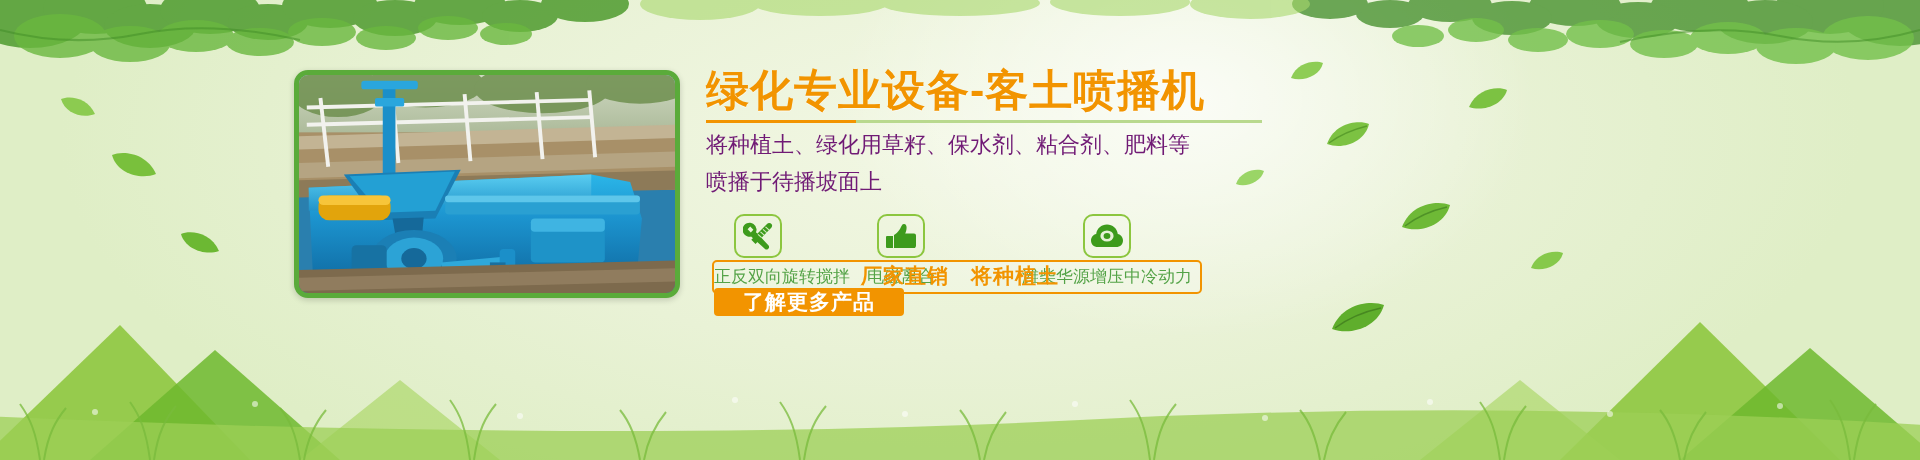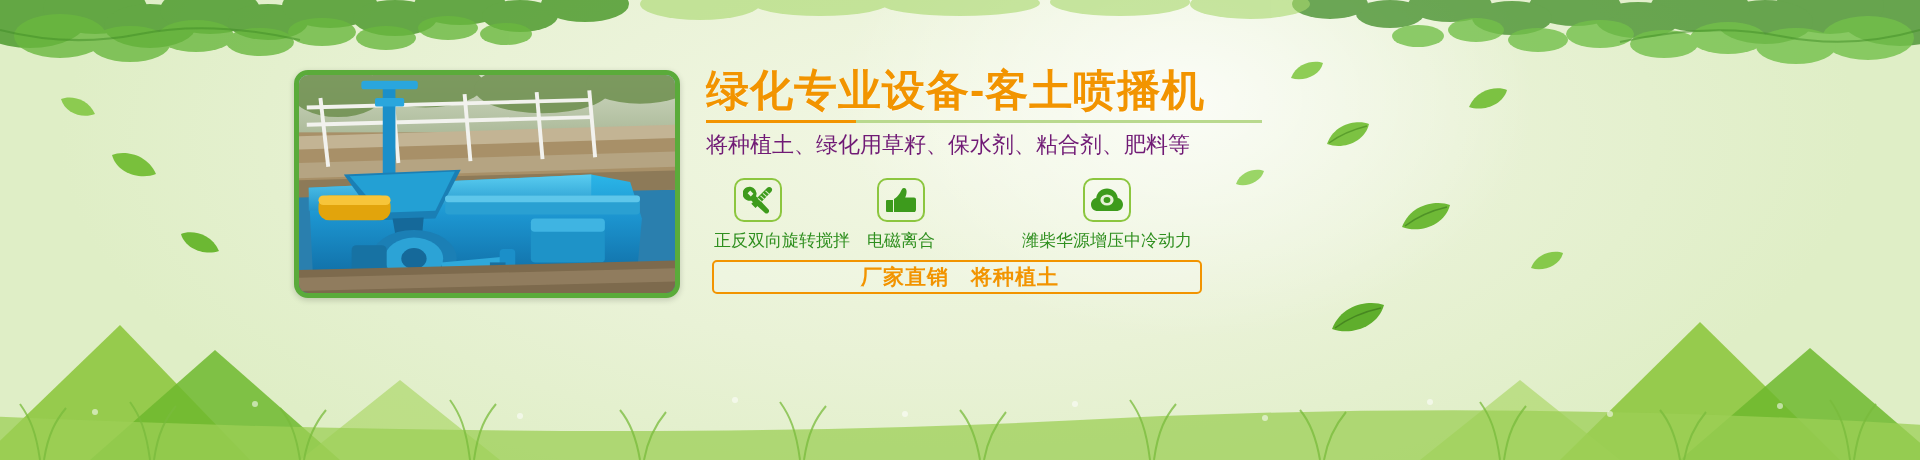--- a/index.html
+++ b/index.html
@@ -378,20 +378,21 @@
   </svg>
 </div>
 
 <div class="content">
 
   <div class="title">绿化专业设备-客土喷播机</div>
 
   <div class="divider"></div>
 
   <div class="sub">将种植土、绿化用草籽、保水剂、粘合剂、肥料等</div>
+  <div class="sub">喷播于待播坡面上</div>
 
   <div class="icon-row">
 
     <div class="icon-cell">
       <div class="icon-box">
         <svg width="30" height="28" viewBox="0 0 30 28">
 
           <path d="M10.5 2 a7 7 0 1 0 -2.4 12.6 L 22 27 a2.6 2.6 0 0 0 3.6 -3.6 L 13 10.2 A7 7 0 0 0 10.5 2 Z M 7.2 4.6 l 3.2 3.2 -2.6 2.6 -3.2 -3.2 Z" fill="#3d9b1c"></path>
 
           <path d="M27.5 1.2 a3 3 0 0 1 1 4.2 L 12.5 22 l -4.2 -4.2 L 24 2 a3 3 0 0 1 3.5 -0.8 Z" fill="#3d9b1c"></path>
@@ -429,13 +430,14 @@
     </div>
 
   </div>
 </div>
 
 <div class="cta">
   <div class="cta-text">
     <span>厂家直销</span>
     <span>将种植土</span>
   </div>
+  <div class="cta-btn">了解更多产品</div>
 </div>
 
 </body></html>

